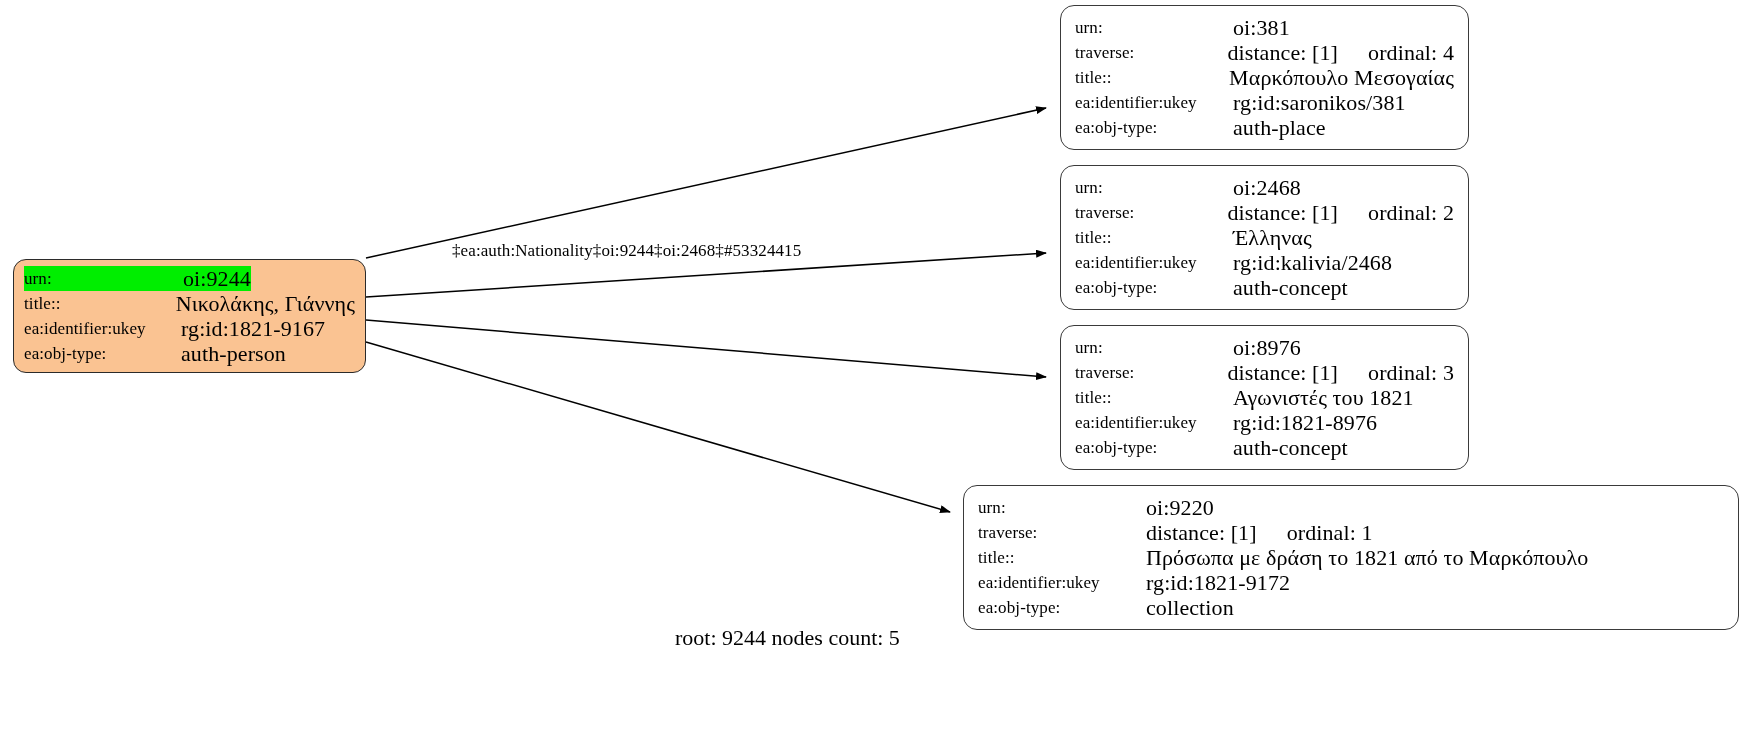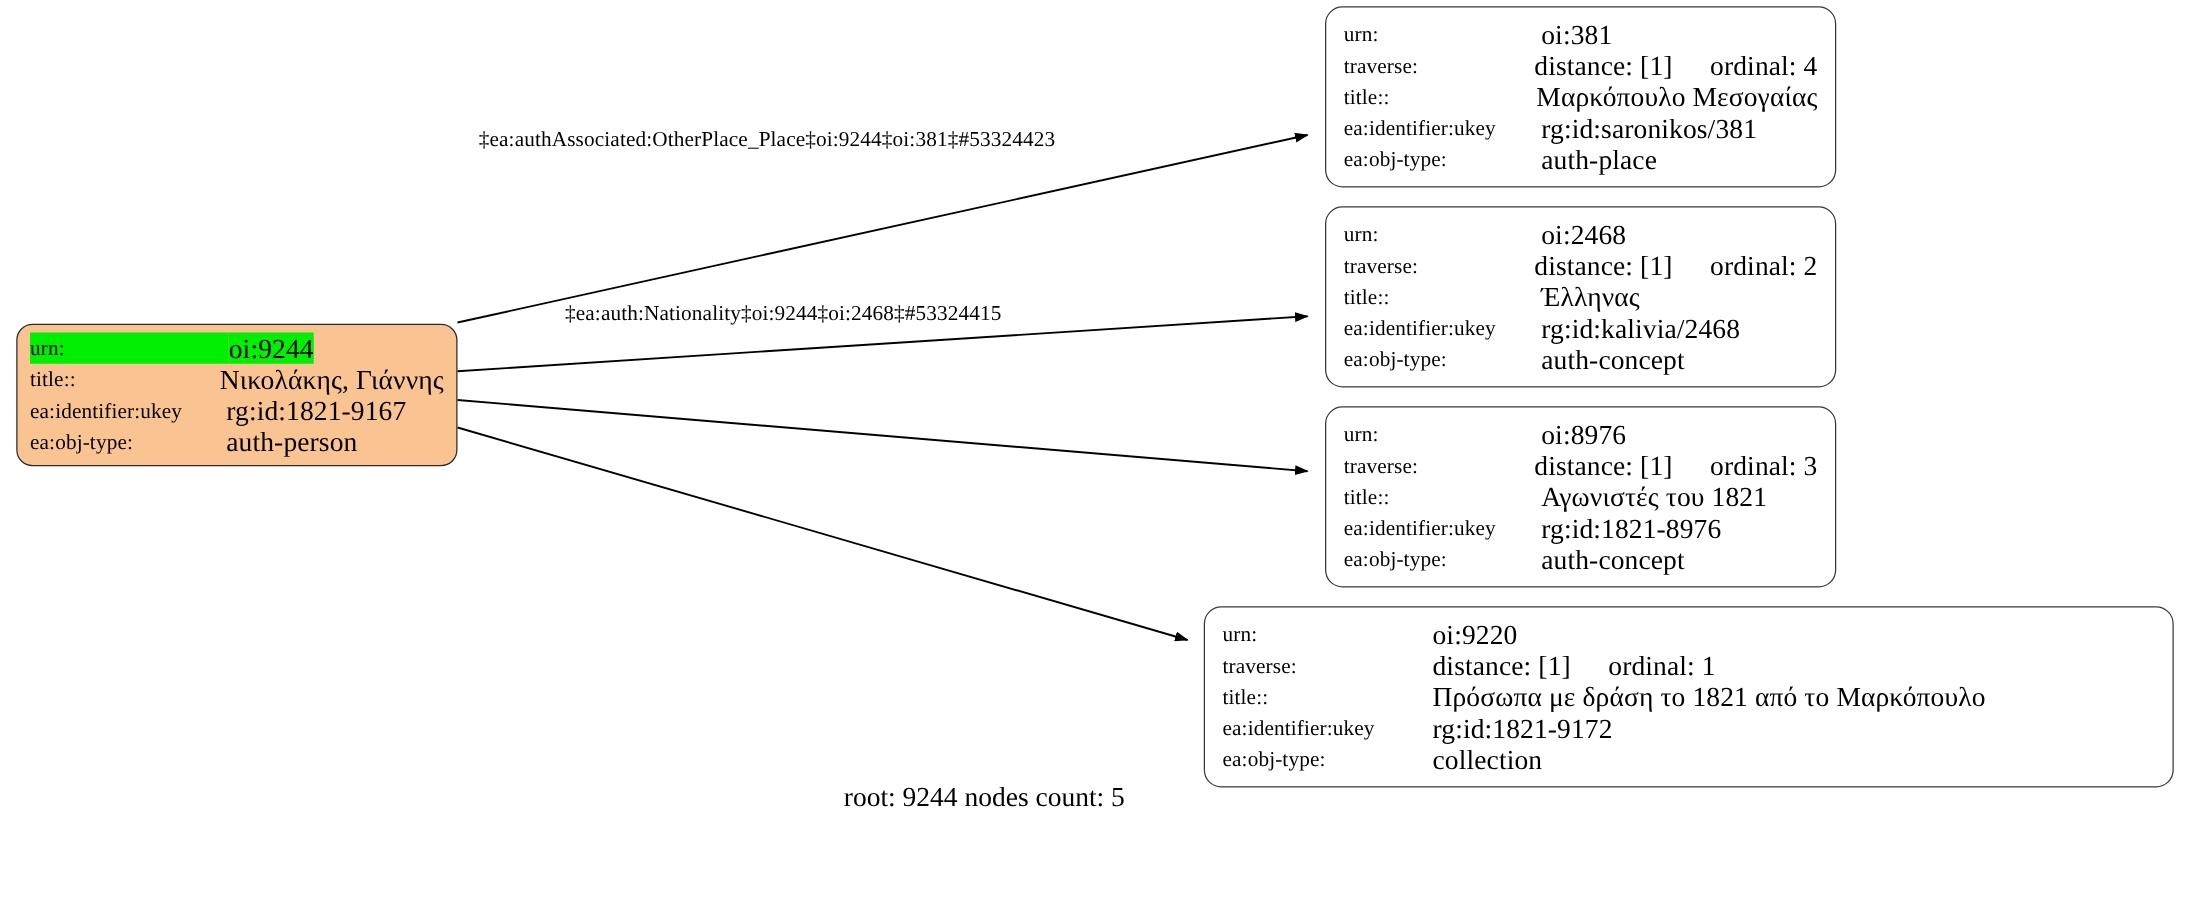--- a/index.html
+++ b/index.html
@@ -214,21 +214,20 @@
     <div class="row">
       <span class="key">ea:identifier:ukey</span>
       <span class="val">rg:id:1821-9172</span>
     </div>
     <div class="row">
       <span class="key">ea:obj-type:</span>
       <span class="val">collection</span>
     </div>
   </div>
 
-  <div class="edge-label" style="left:383px; top:102px;">‡ea:authAssociated:OtherPlace_Place‡oi:9244‡oi:381‡#53324423</div>
 
   <div class="edge-label" style="left:452px; top:241px;">‡ea:auth:Nationality‡oi:9244‡oi:2468‡#53324415</div>
 
 
 
   <div class="caption" style="left:675px; top:625px;">root: 9244 nodes count: 5</div>
 
 </div>
 
 </body></html>

